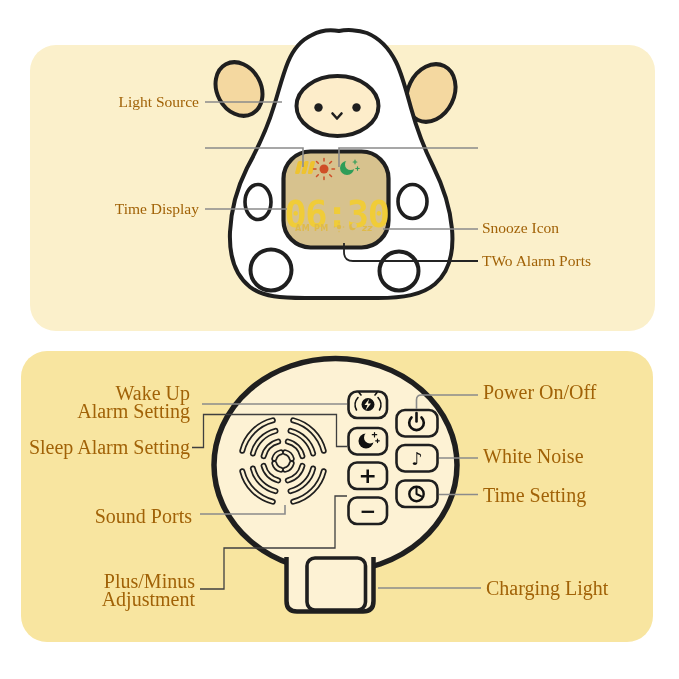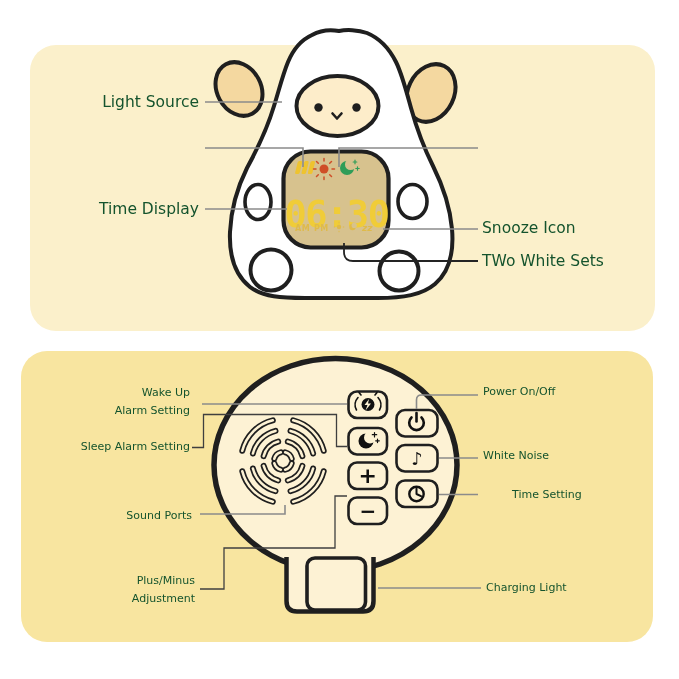--- a/index.html
+++ b/index.html
@@ -2,22 +2,22 @@
 <html><head>
 <meta charset="utf-8">
 <style>
   html,body{margin:0;padding:0;background:#fff;}
   .canvas{position:relative;width:679px;height:679px;background:#ffffff;overflow:hidden;
           font-family:"DejaVu Sans",sans-serif;color:#222;}
   .panel{position:absolute;border-radius:26px;}
   .panel-top{left:30px;top:45px;width:625px;height:286px;background:#fbf0cb;}
   .panel-bottom{left:21px;top:351px;width:632px;height:291px;background:#f8e5a0;}
   svg.art{position:absolute;left:0;top:0;pointer-events:none;}
-  .lbl{position:absolute;font-size:15.5px;line-height:18px;white-space:nowrap;color:#14532d;}
-  .lbl.sm{font-size:11px;}
+  .lbl{position:absolute;font-size:15.5px;line-height:18px;white-space:nowrap;color:#a16207;font-family:Liberation Serif, serif;}
+  .lbl.sm{font-size:20px;}
   .ra{text-align:right;}
   .la{text-align:left;}
 </style>
 </head>
 <body>
 
 <div class="canvas">
 
   <div class="panel panel-top"></div>
   <div class="panel panel-bottom"></div>
@@ -154,31 +154,31 @@
       <path d="M416.5,409 V400 Q416.5,395 421.5,395 H478"></path>
       <path d="M439,458 H478"></path>
       <path d="M439,494.5 H478"></path>
       <path d="M378,588 H481"></path>
     </g>
   </svg>
 
   <div class="lbl ra" style="right:480px;top:93px;">Light Source</div>
   <div class="lbl ra" style="right:480px;top:200px;">Time Display</div>
   <div class="lbl la" style="left:482px;top:219px;">Snooze Icon</div>
-  <div class="lbl la" style="left:482px;top:252px;">TWo White Sets</div>
+  <div class="lbl la" style="left:482px;top:252px;">TWo Alarm Ports</div>
 
   <div class="lbl sm ra" style="right:489px;top:384px;">
     <div>Wake Up</div>
     <div>Alarm Setting</div>
   </div>
   <div class="lbl sm ra" style="right:489px;top:438px;">Sleep Alarm Setting</div>
   <div class="lbl sm ra" style="right:487px;top:507px;">Sound Ports</div>
   <div class="lbl sm ra" style="right:484px;top:572px;">
     <div>Plus/Minus</div>
     <div>Adjustment</div>
   </div>
   <div class="lbl sm la" style="left:483px;top:383px;">
     <div>Power On/Off</div>
   </div>
   <div class="lbl sm la" style="left:483px;top:447px;">White Noise</div>
-  <div class="lbl sm la" style="left:483px;top:486px;margin-left:29px;">Time Setting</div>
+  <div class="lbl sm la" style="left:483px;top:486px;">Time Setting</div>
   <div class="lbl sm la" style="left:486px;top:579px;">Charging Light</div>
 </div>
 
 </body></html>

